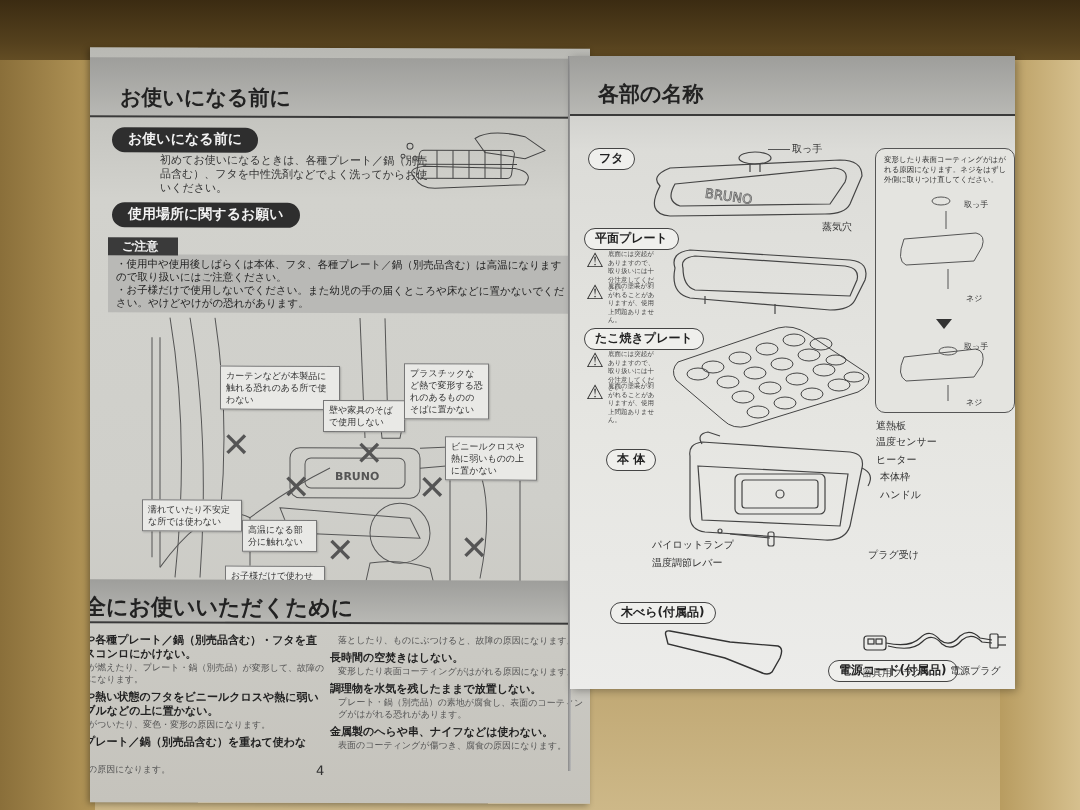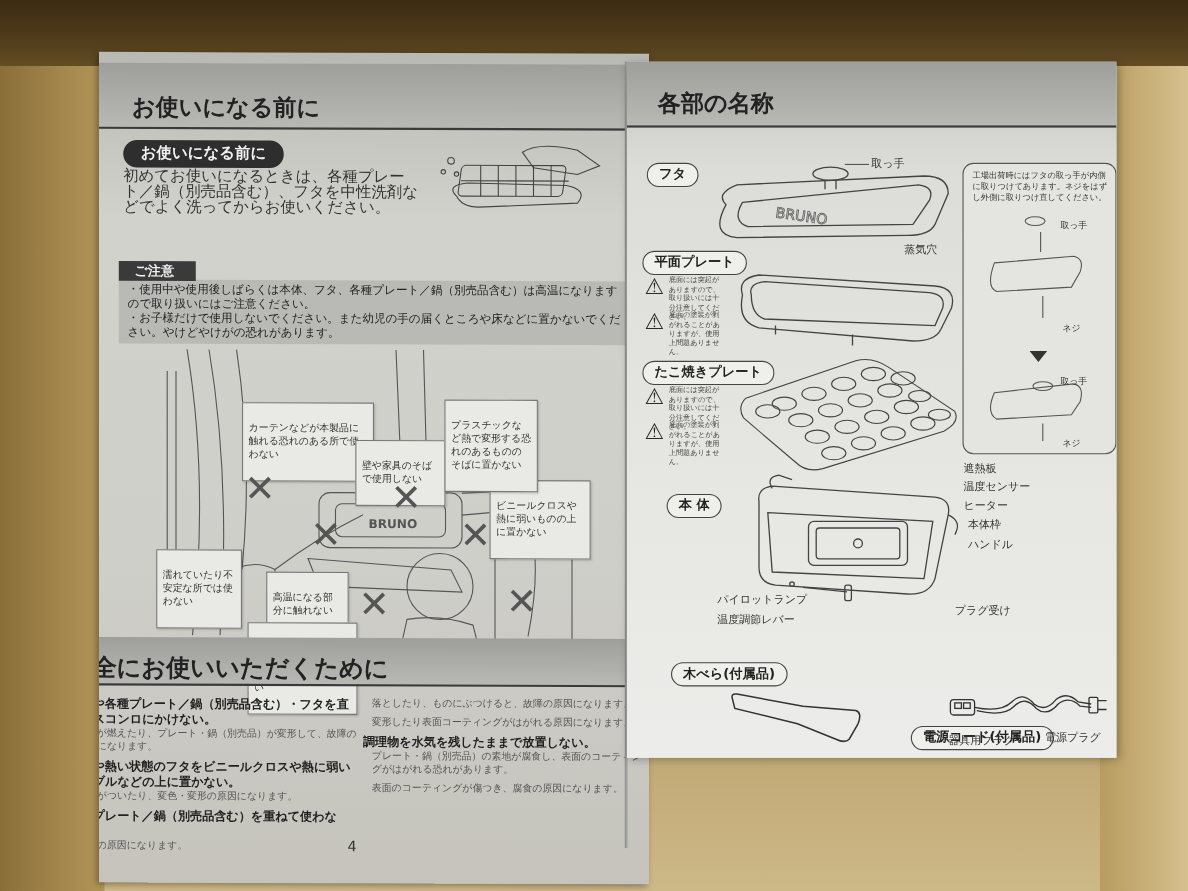--- a/index.html
+++ b/index.html
@@ -45,37 +45,37 @@
     border-bottom: 2px solid #3a3a3a;
   }
   .header-title {
     position: absolute; font-weight: bold; font-size: 21px; color: #222;
   }
   .pill-heading {
     position: absolute; background: #2e2e2e; color: #f2f2f2;
     font-weight: bold; font-size: 14px; padding: 3px 16px 4px 16px;
     border-radius: 14px;
   }
-  .body-text { position: absolute; font-size: 14px; line-height: 14px; color: #333; }
+  .body-text { position: absolute; font-size: 11px; line-height: 14px; color: #333; margin-left: 48px; }
   .caution-box {
     position: absolute; left: 18px; top: 207px; width: 465px; height: 58px;
     background: #b9b9b6;
   }
   .caution-tab {
     position: absolute; left: 18px; top: 190px; width: 70px; height: 18px;
     background: #3a3a3a; color: #eee; font-weight: bold; font-size: 12px;
     padding: 1px 0 0 14px;
   }
   .caution-text { position: absolute; left: 26px; top: 210px; width: 455px; font-size: 10.5px; line-height: 13px; color: #222; }
   .illustration {
     position: absolute; left: 40px; top: 270px; width: 430px; height: 290px;
   }
   .bubble {
     position: absolute; background: #e9e9e6; border: 1px solid #777;
-    font-size: 9px; line-height: 12px; padding: 17px 5px; color: #333;
+    font-size: 9px; line-height: 12px; padding: 3px 5px; color: #333;
     box-shadow: 1px 1px 2px rgba(0,0,0,0.2);
   }
   .xmark { position: absolute; font-size: 34px; color: #555; font-weight: bold; line-height: 1; }
   .safety-col { position: absolute; font-size: 11px; line-height: 14px; }
   .safety-item { margin-bottom: 5px; }
   .safety-title { font-weight: bold; color: #222; }
   .safety-sub { font-size: 9px; line-height: 12px; color: #555; padding-left: 8px; }
   .page-num { position: absolute; font-size: 13px; color: #333; }
   .part-pill {
     position: absolute; border: 1.5px solid #444; border-radius: 12px;
@@ -115,20 +115,21 @@
         <line x1="90" y1="22" x2="90" y2="50"></line>
       <line x1="106" y1="22" x2="106" y2="50"></line>
         <line x1="24" y1="36" x2="122" y2="36"></line>
       <path d="M80 10 Q95 0 130 8 L150 22 L130 30 L90 24Z"></path>
       <circle cx="15" cy="18" r="3"></circle>
         <circle cx="8" cy="28" r="2"></circle>
         <circle cx="20" cy="30" r="2"></circle>
     </g>
   </svg>
 
+  <div class="pill-heading" style="left:22px; top:155px;">使用場所に関するお願い</div>
 
   <div class="caution-box"></div>
   <div class="caution-tab">ご注意</div>
   <div class="caution-text">
     <div>・使用中や使用後しばらくは本体、フタ、各種プレート／鍋（別売品含む）は高温になりますので取り扱いにはご注意ください。</div>
     <div>・お子様だけで使用しないでください。また幼児の手の届くところや床などに置かないでください。やけどやけがの恐れがあります。</div>
   </div>
 
   <div class="illustration">
     <svg width="430" height="290" style="position:absolute; left:0; top:0;">
@@ -153,21 +154,21 @@
         <path d="M120 200 L120 260"></path>
           <path d="M250 100 Q260 85 275 95 L270 120 L252 120Z"></path>
       </g>
       <text x="205" y="162" font-size="11" fill="#555" font-family="DejaVu Sans, sans-serif" font-weight="bold">BRUNO</text>
     </svg>
 
     <div class="bubble" style="left:90px; top:48px; width:120px;">カーテンなどが本製品に触れる恐れのある所で使わない</div>
     <div class="bubble" style="left:193px; top:82px; width:82px;">壁や家具のそばで使用しない</div>
     <div class="bubble" style="left:315px; top:118px; width:92px;">ビニールクロスや熱に弱いものの上に置かない</div>
     <div class="bubble" style="left:274px; top:45px; width:85px;">プラスチックなど熱で変形する恐れのあるもののそばに置かない</div>
-    <div class="bubble" style="left:12px; top:182px; width:78px;">濡れていたり不安定な所では使わない</div>
+    <div class="bubble" style="left:12px; top:182px; width:100px;">濡れていたり不安定な所では使わない</div>
     <div class="bubble" style="left:112px; top:202px; width:75px;">高温になる部分に触れない</div>
     <div class="bubble" style="left:95px; top:248px; width:100px;">お子様だけで使わせない幼児の手の届くところや床に置かない</div>
 
     <span class="xmark" style="left:92px; top:110px;">✕</span>
     <span class="xmark" style="left:225px; top:118px;">✕</span>
     <span class="xmark" style="left:152px; top:152px;">✕</span>
     <span class="xmark" style="left:288px; top:152px;">✕</span>
     <span class="xmark" style="left:196px; top:215px;">✕</span>
     <span class="xmark" style="left:330px; top:212px;">✕</span>
   </div>
@@ -190,27 +191,29 @@
       <div class="safety-title">各種プレート／鍋（別売品含む）を重ねて使わない。</div>
       <div class="safety-sub">故障の原因になります。</div>
     </div>
   </div>
 
   <div class="safety-col" style="left:240px; top:586px; width:255px;">
     <div class="safety-item">
       <div class="safety-sub">落としたり、ものにぶつけると、故障の原因になります。</div>
     </div>
     <div class="safety-item">
+      <div class="safety-title">長時間の空焚きはしない。</div>
       <div class="safety-sub">変形したり表面コーティングがはがれる原因になります。</div>
     </div>
     <div class="safety-item">
       <div class="safety-title">調理物を水気を残したままで放置しない。</div>
       <div class="safety-sub">プレート・鍋（別売品）の素地が腐食し、表面のコーティングがはがれる恐れがあります。</div>
     </div>
     <div class="safety-item">
+      <div class="safety-title">金属製のへらや串、ナイフなどは使わない。</div>
       <div class="safety-sub">表面のコーティングが傷つき、腐食の原因になります。</div>
     </div>
   </div>
 
   <div class="page-num" style="left:226px; top:715px;">4</div>
 </div>
 
 <div class="spine"></div>
 
 <div class="page page-right">
@@ -226,21 +229,21 @@
       <line x1="110" y1="18" x2="110" y2="26"></line>
         <line x1="120" y1="18" x2="120" y2="26"></line>
     </g>
     <text x="65" y="55" font-size="13" fill="none" stroke="#666" stroke-width="0.8" font-family="DejaVu Sans, sans-serif" transform="rotate(8 90 50)">BRUNO</text>
   </svg>
   <div class="label" style="left:222px; top:86px;">取っ手</div>
   <div class="label" style="left:252px; top:164px;">蒸気穴</div>
   <div class="leader" style="left:198px; top:93px; width:22px;"></div>
 
   <div class="note-box">
-    <div class="note-text">工場出荷時にはフタの取っ手が内側に取りつけてあります。ネジをはずし外側に取りつけ直してください。</div>
+    <div class="note-text">変形したり表面コーティングがはがれる原因になります。ネジをはずし外側に取りつけ直してください。</div>
     <svg style="position:absolute; left:10px; top:40px;" width="120" height="220">
       <g fill="none" stroke="#555" stroke-width="1">
         <ellipse cx="55" cy="12" rx="9" ry="4"></ellipse>
         <line x1="60" y1="22" x2="60" y2="40"></line>
         <path d="M18 50 L90 44 Q100 46 96 58 L88 72 L20 76 Q10 72 18 50Z"></path>
         <line x1="62" y1="80" x2="62" y2="100"></line>
         <path d="M18 168 L90 160 Q100 162 96 176 L88 188 L20 192 Q10 186 18 168Z"></path>
         <ellipse cx="62" cy="162" rx="9" ry="4"></ellipse>
         <line x1="62" y1="196" x2="62" y2="212"></line>
       </g>

